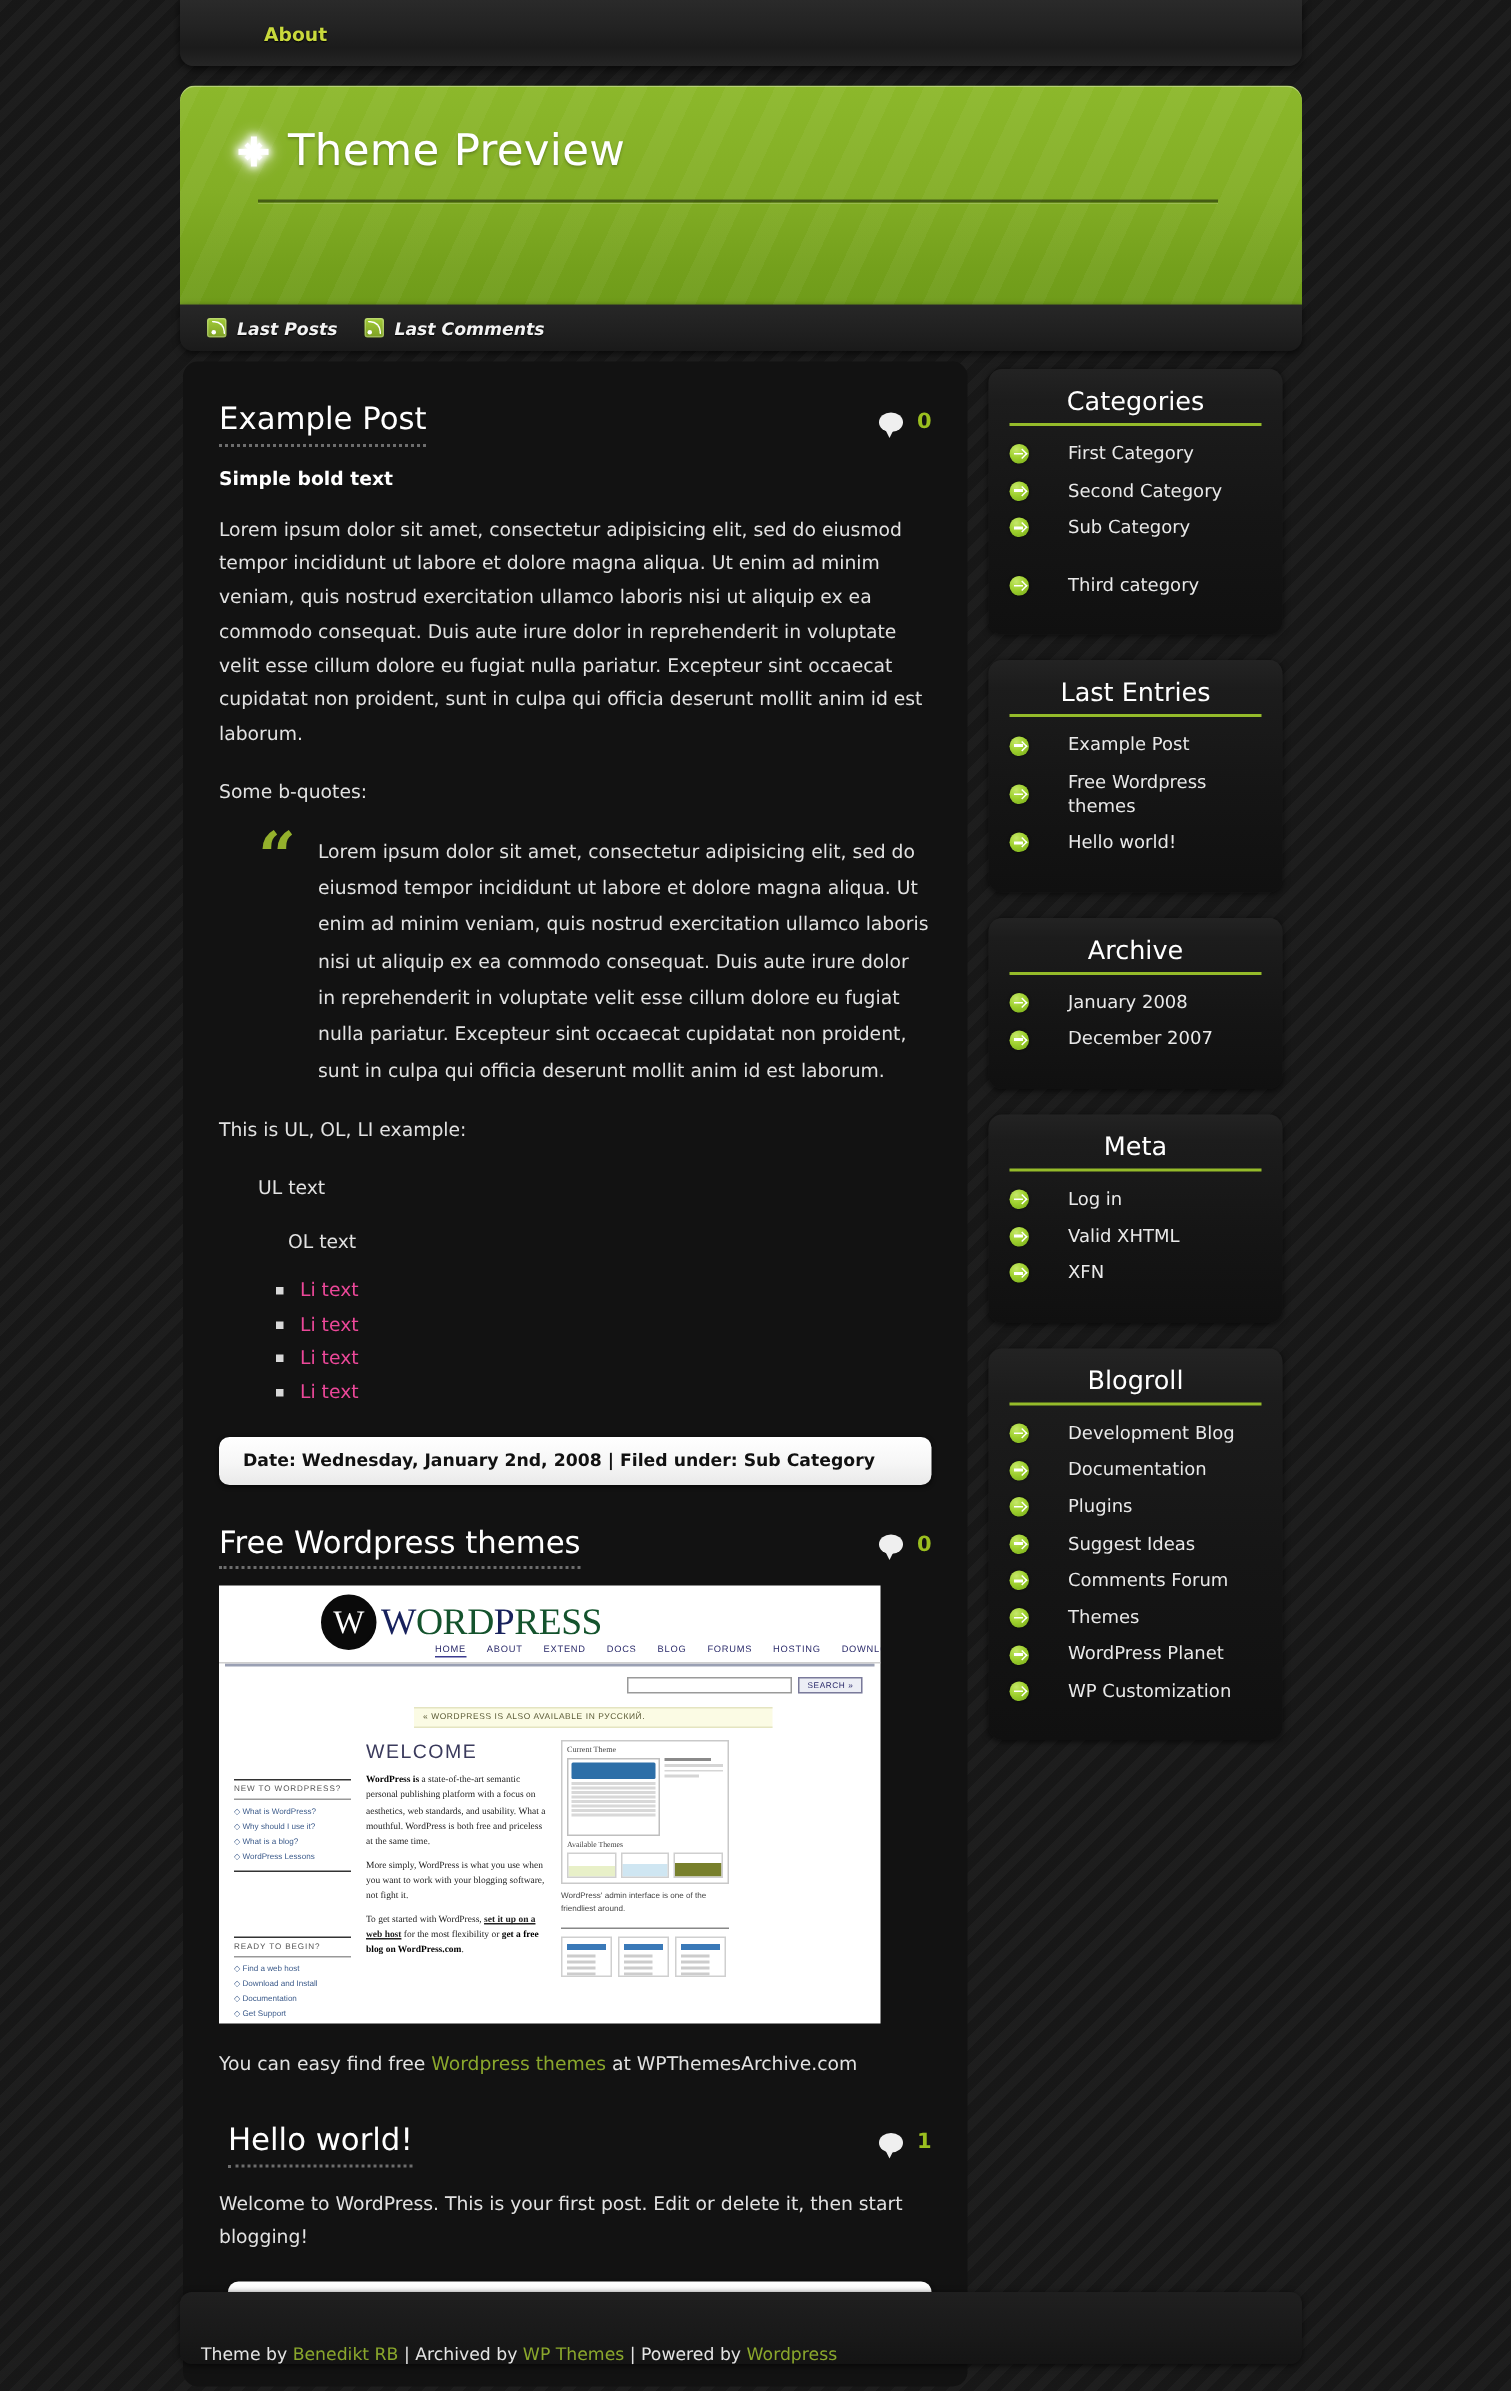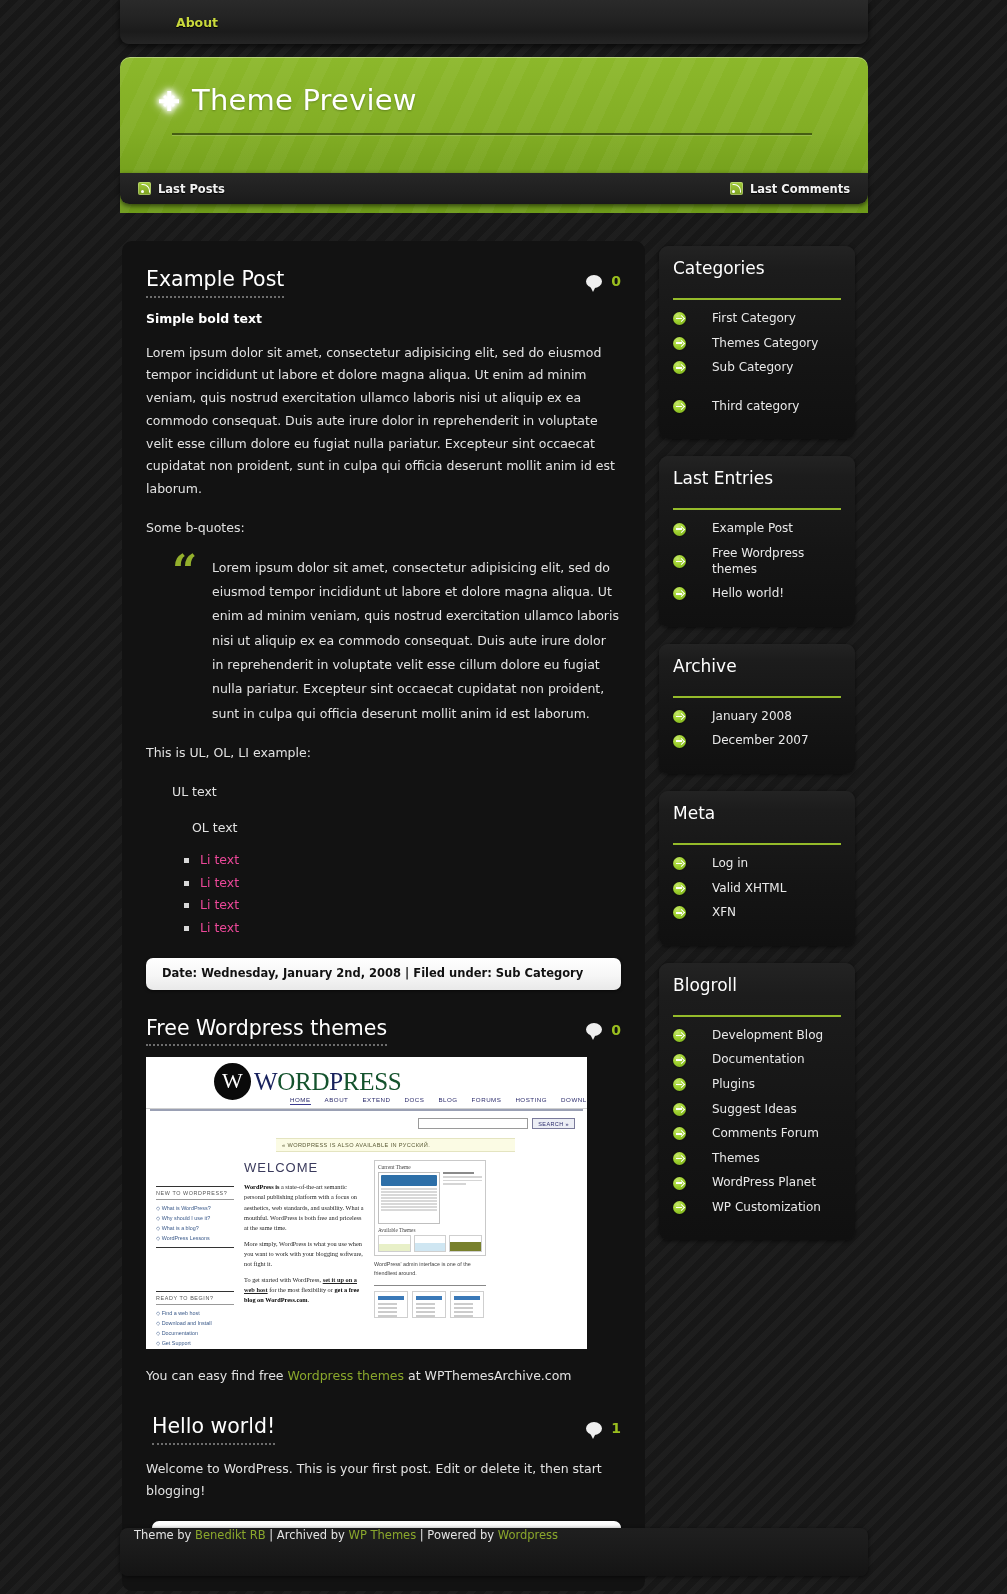--- a/index.html
+++ b/index.html
@@ -125,27 +125,28 @@
     position: absolute;
     left: 52px; top: 76px;
     width: 640px; height: 2px;
     background: rgba(20,30,5,0.55);
     box-shadow: 0 1px 0 rgba(255,255,255,0.18);
   }
 
   
   .feedbar {
     position: absolute;
-    left: 120px; top: 173px;
+    left: 120px; top: 203px;
     width: 748px; height: 31px;
     background: linear-gradient(to bottom, #272727 0%, #212121 50%, #1a1a1a 100%);
     border-radius: 0 0 9px 9px;
-    display: flex; align-items: center; justify-content: space-between;
+    display: flex; align-items: center; justify-content: flex-start;
     padding-right: 18px;
     box-shadow: 0 2px 5px rgba(0,0,0,0.6);
+    font-style: italic;
   }
   .feed-link {
     display: flex; align-items: center;
     margin-left: 18px;
     cursor: pointer;
   }
   .rss-icon {
     width: 13px; height: 13px;
     background: linear-gradient(to bottom, #a3cc3a, #7da023);
     border-radius: 2px;
@@ -403,23 +404,24 @@
     border-radius: 9px;
     margin-bottom: 17px;
     padding: 12px 14px 16px 14px;
     box-shadow: 0 1px 4px rgba(0,0,0,0.6);
   }
   .widget-title {
     color: #ffffff;
     font-size: 17px;
     font-weight: normal;
     font-family: "DejaVu Sans", sans-serif;
-    padding-bottom: 20px;
+    padding-bottom: 4px;
     border-bottom: 2px solid #95bb2a;
     margin-bottom: 11px;
+    text-align: center;
   }
   .widget-list { list-style: none; }
   .widget-list li {
     display: flex; align-items: center;
     margin-bottom: 9px;
     cursor: pointer;
     gap: 17px;
   }
   .widget-list li.spaced { margin-top: 23px; }
   .arrow-bullet {
@@ -453,21 +455,21 @@
     line-height: 1.3;
   }
 
   
   .footer {
     position: absolute;
     left: 120px; top: 1528px;
     width: 748px; height: 48px;
     background: linear-gradient(to bottom, #1f1f1f 0%, #1a1a1a 50%, #141414 100%);
     border-radius: 8px;
-    display: flex; align-items: flex-start;
+    display: flex; align-items: flex-end;
     padding-left: 14px;
     box-shadow: 0 1px 4px rgba(0,0,0,0.6);
   }
   .footer-text { color: #e4e4e4; font-size: 11.5px; }
   .footer-link { color: #8aa72c; cursor: pointer; }
 </style>
 </head>
 <body>
 
 <div class="page">
@@ -661,21 +663,21 @@
 
     <section class="widget">
       <h3 class="widget-title">Categories</h3>
       <ul class="widget-list">
         <li>
             <span class="arrow-bullet"></span>
             <span class="widget-link">First Category</span>
           </li>
         <li>
             <span class="arrow-bullet"></span>
-            <span class="widget-link">Themes Category</span>
+            <span class="widget-link">Second Category</span>
           </li>
         <li>
             <span class="arrow-bullet"></span>
             <span class="widget-link">Sub Category</span>
           </li>
         <li class="spaced">
             <span class="arrow-bullet"></span>
             <span class="widget-link">Third category</span>
           </li>
       </ul>

